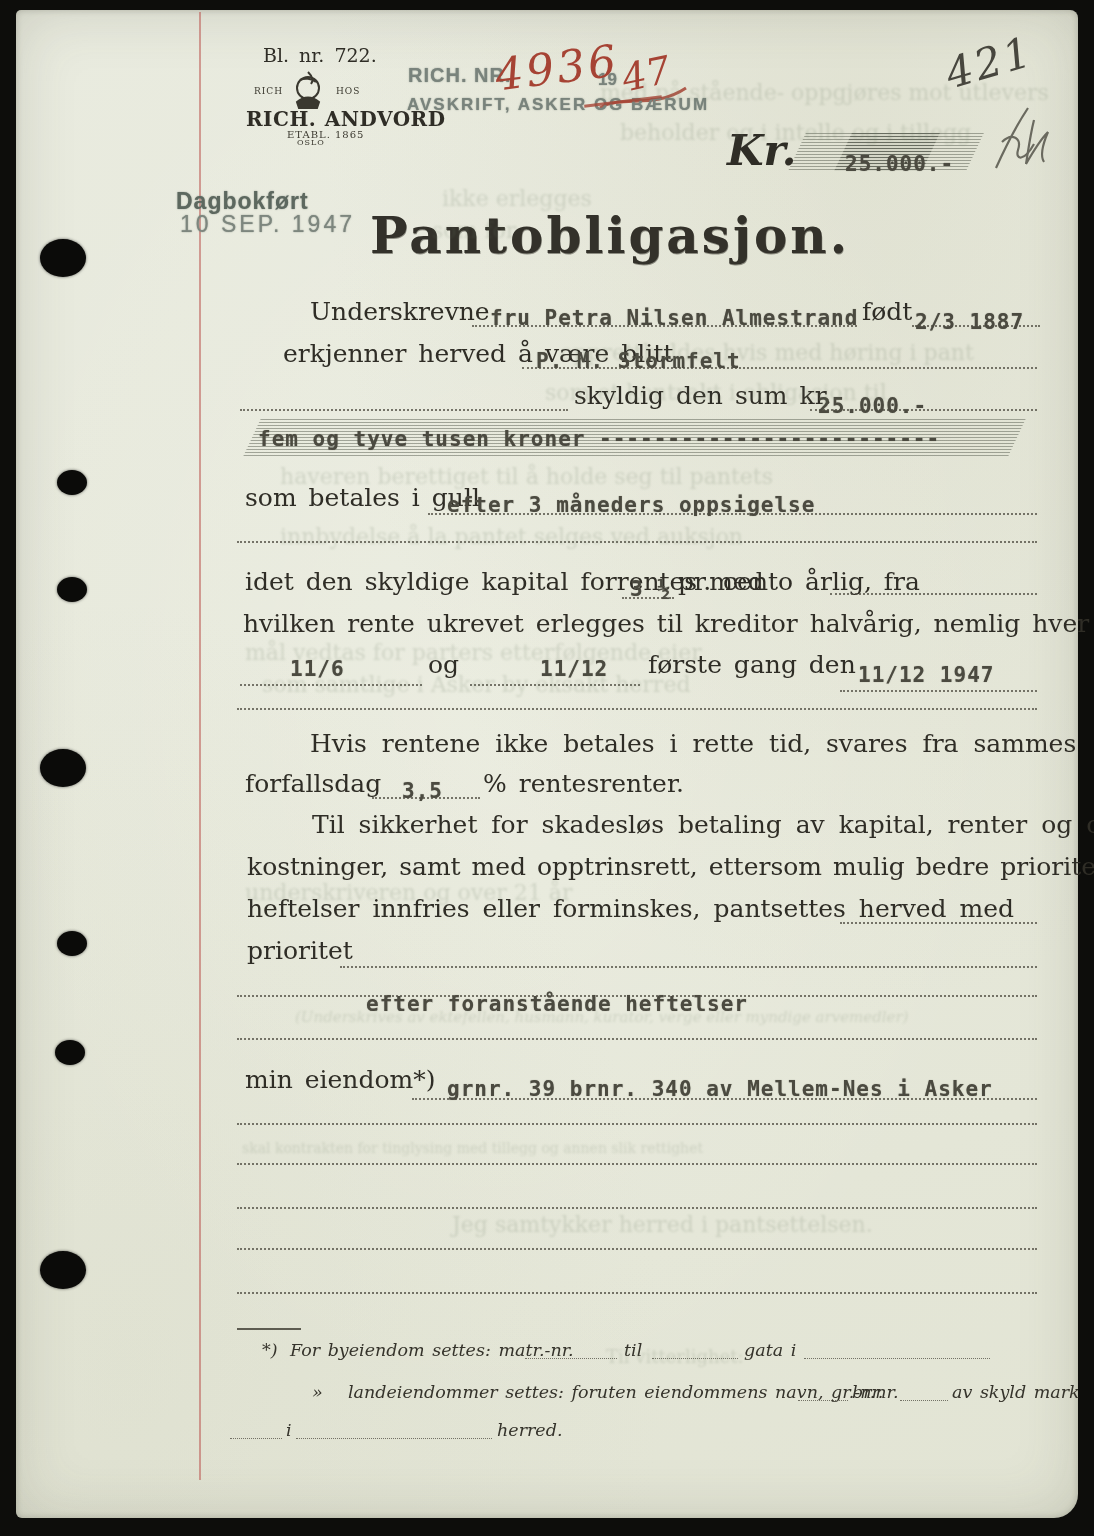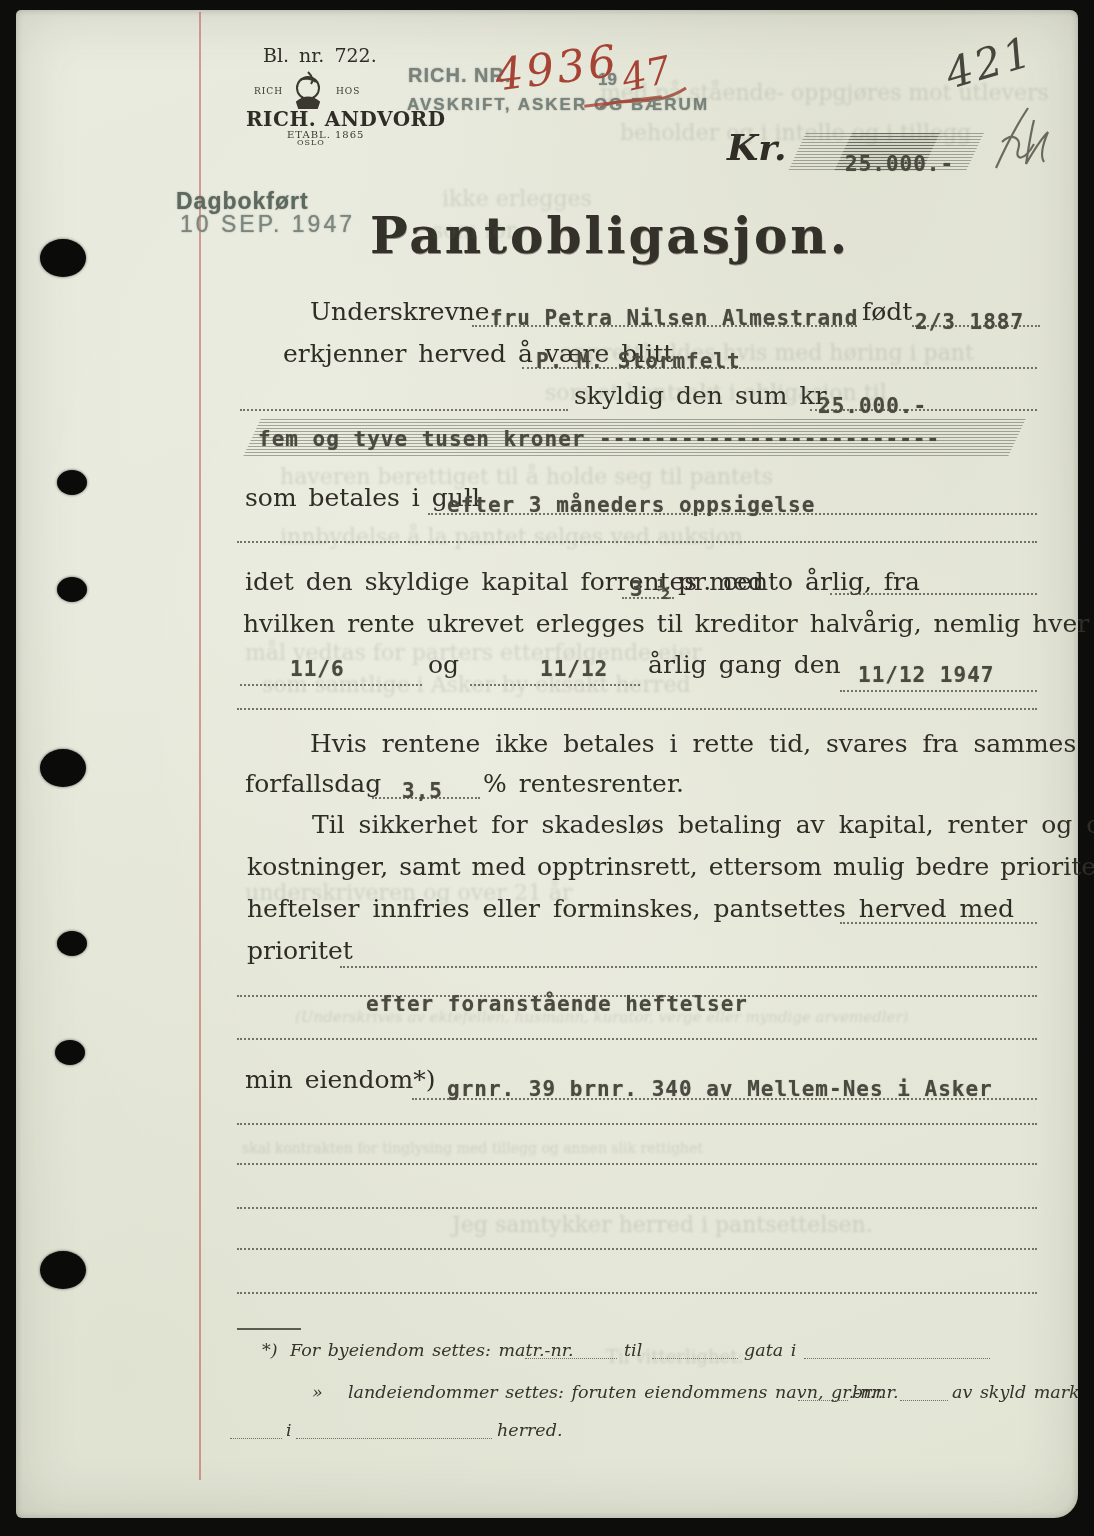--- a/index.html
+++ b/index.html
@@ -85,21 +85,21 @@
 
   <div class="pencil" style="left:945px;top:38px;font-size:42px;transform:rotate(-16deg);letter-spacing:3px;">421</div>
   <svg style="left:988px;top:106px;" width="64" height="66" viewBox="0 0 64 66">
     <g stroke="#56554b" stroke-width="2.2" fill="none" opacity="0.85">
       <path d="M40,2 C28,20 18,40 8,62"></path>
       <path d="M14,36 C24,26 34,32 30,44 C27,54 36,56 46,38"></path>
       <path d="M46,14 C42,30 40,46 38,58 C46,44 52,34 60,26 C54,40 52,50 56,56"></path>
     </g>
   </svg>
 
-  <div class="pr" style="left:727px;top:126px;font-size:36px;font-style:italic;font-weight:bold;">Kr.</div>
+  <div class="pr" style="left:727px;top:126px;font-size:42px;font-style:italic;font-weight:bold;">Kr.</div>
   <div class="hatch" style="left:797px;top:133px;width:178px;height:38px;"></div>
   <div class="hatch darker" style="left:843px;top:133px;width:88px;height:38px;"></div>
   <div class="tw" style="left:845px;top:152px;">25.000.-</div>
 
   <div class="stamp" style="left:176px;top:188px;font-size:23px;color:#5d685f;letter-spacing:1px;filter:blur(0.4px);">Dagbokført</div>
   <div class="stamp" style="left:180px;top:211px;font-size:23px;letter-spacing:3px;font-weight:normal;color:#7d867e;">10 SEP. 1947</div>
 
   <div class="title" style="left:370px;top:206px;">Pantobligasjon.</div>
 
   <div class="pr" style="left:310px;top:297px;">Underskrevne</div>
@@ -131,21 +131,21 @@
   <div class="tw" style="left:630px;top:577px;">3 ½</div>
   <div class="pr" style="left:678px;top:567px;">pr. cento årlig, fra</div>
   <div class="dot" style="left:830px;top:593px;width:207px;"></div>
   <div class="pr" style="left:243px;top:609px;">hvilken rente ukrevet erlegges til kreditor halvårig, nemlig hver</div>
 
   <div class="dot" style="left:240px;top:684px;width:182px;"></div>
   <div class="tw" style="left:290px;top:657px;">11/6</div>
   <div class="pr" style="left:428px;top:650px;">og</div>
   <div class="dot" style="left:470px;top:684px;width:170px;"></div>
   <div class="tw" style="left:540px;top:657px;">11/12</div>
-  <div class="pr" style="left:648px;top:650px;">årlig gang den</div>
+  <div class="pr" style="left:648px;top:650px;">første gang den</div>
   <div class="dot" style="left:840px;top:690px;width:197px;"></div>
   <div class="tw" style="left:858px;top:663px;">11/12 1947</div>
   <div class="dot" style="left:237px;top:708px;width:800px;"></div>
 
   <div class="pr" style="left:310px;top:729px;word-spacing:7px;">Hvis rentene ikke betales i rette tid, svares fra sammes</div>
   <div class="pr" style="left:245px;top:769px;">forfallsdag</div>
   <div class="dot" style="left:372px;top:797px;width:108px;"></div>
   <div class="tw" style="left:402px;top:779px;">3,5</div>
   <div class="pr" style="left:483px;top:769px;">% rentesrenter.</div>
 

